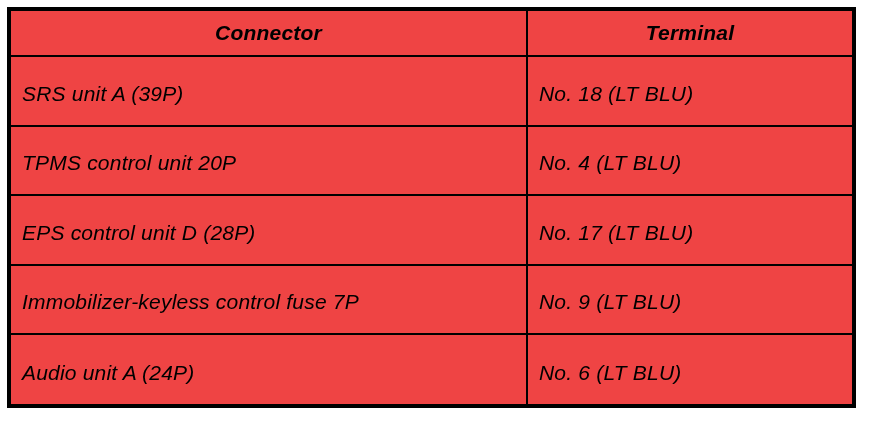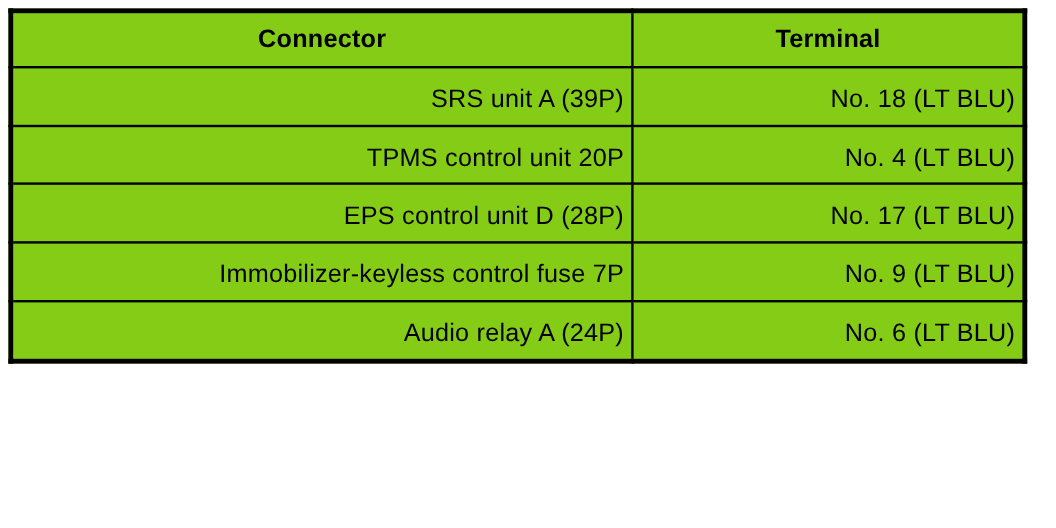--- a/index.html
+++ b/index.html
@@ -13,45 +13,46 @@
     overflow: hidden;
     font-family: "Liberation Sans", sans-serif;
     color: #000000;
     -webkit-font-smoothing: none;
   }
   .doc-table {
     position: absolute;
     left: 7px;
     top: 7px;
     width: 845px;
-    height: 296px;
+    height: 401px;
     border-collapse: collapse;
     table-layout: fixed;
     border: 4px solid #000000;
-    background: #84cc16;
+    background: #ef4444;
+    font-style: italic;
   }
   .doc-table th,
   .doc-table td {
     border: 2px solid #000000;
     vertical-align: middle;
     font-size: 21px;
     line-height: 1.1;
     letter-spacing: 0.2px;
     overflow: hidden;
     white-space: nowrap;
   }
   .doc-table th {
     height: 44px;
     font-weight: bold;
     text-align: center;
     padding: 0 4px;
   }
   .doc-table td {
     font-weight: normal;
-    text-align: right;
+    text-align: left;
     padding: 5px 6px 0 11px;
     margin-top: 20px;
   }
   col.col-connector { width: 518px; }
   col.col-terminal  { width: 327px; }
 </style>
 </head>
 <body>
 
 <table class="doc-table">
@@ -76,17 +77,17 @@
     </tr>
     <tr>
       <td>EPS control unit D (28P)</td>
       <td>No. 17 (LT BLU)</td>
     </tr>
     <tr>
       <td>Immobilizer-keyless control fuse 7P</td>
       <td>No. 9 (LT BLU)</td>
     </tr>
     <tr>
-      <td>Audio relay A (24P)</td>
+      <td>Audio unit A (24P)</td>
       <td>No. 6 (LT BLU)</td>
     </tr>
   </tbody>
 </table>
 
 </body></html>

